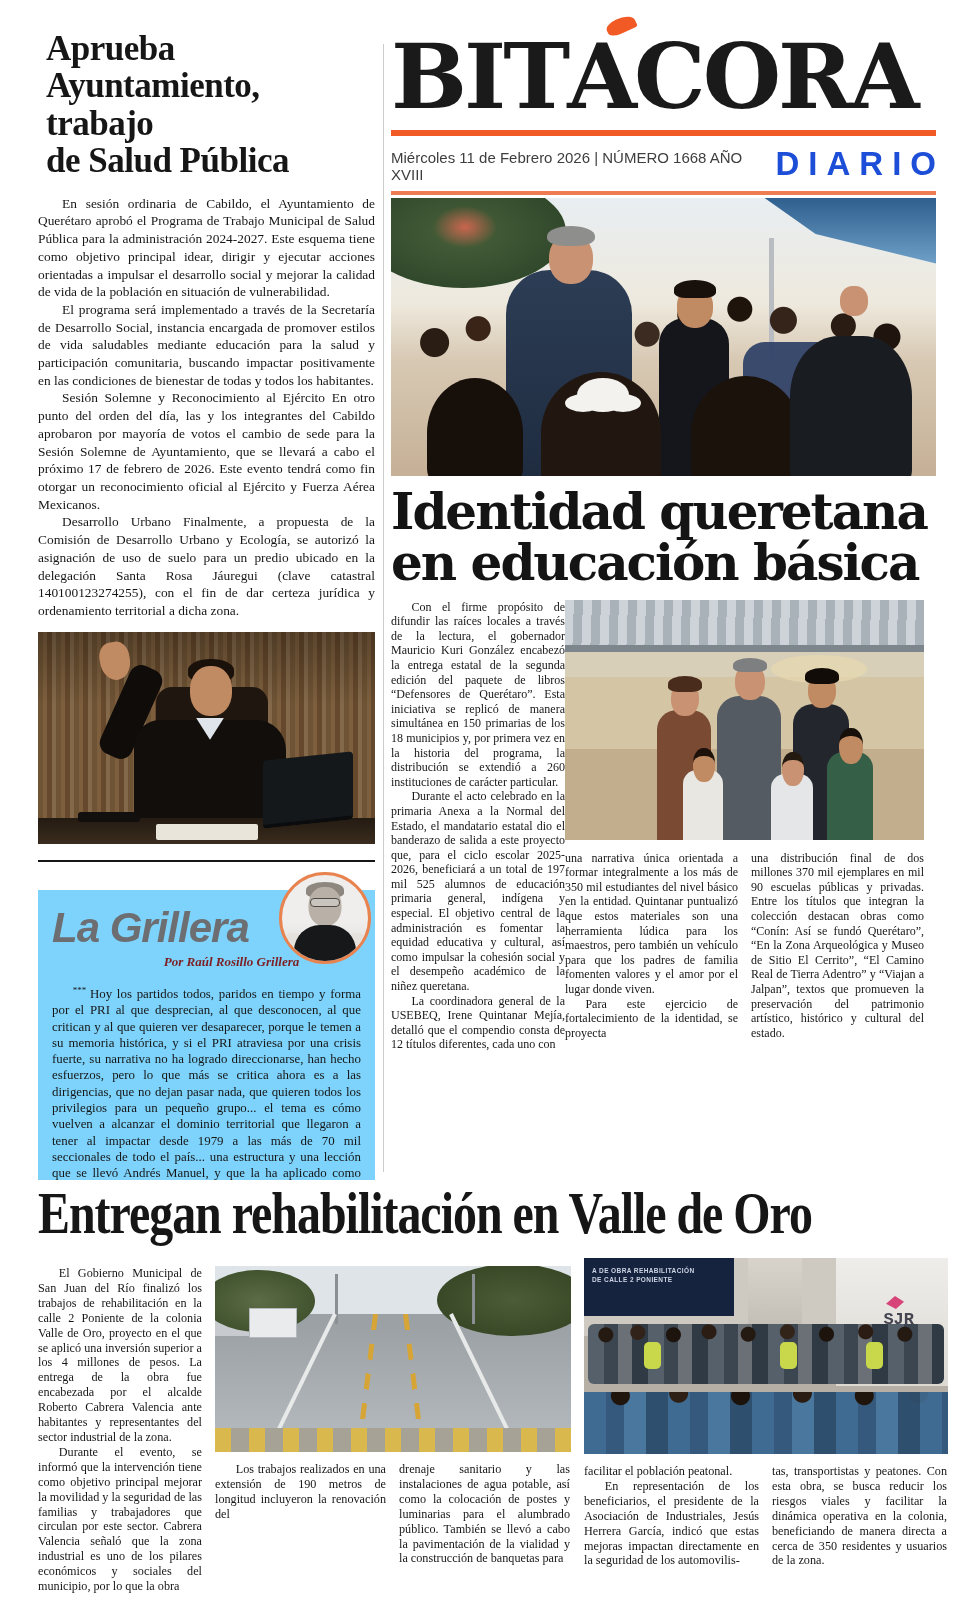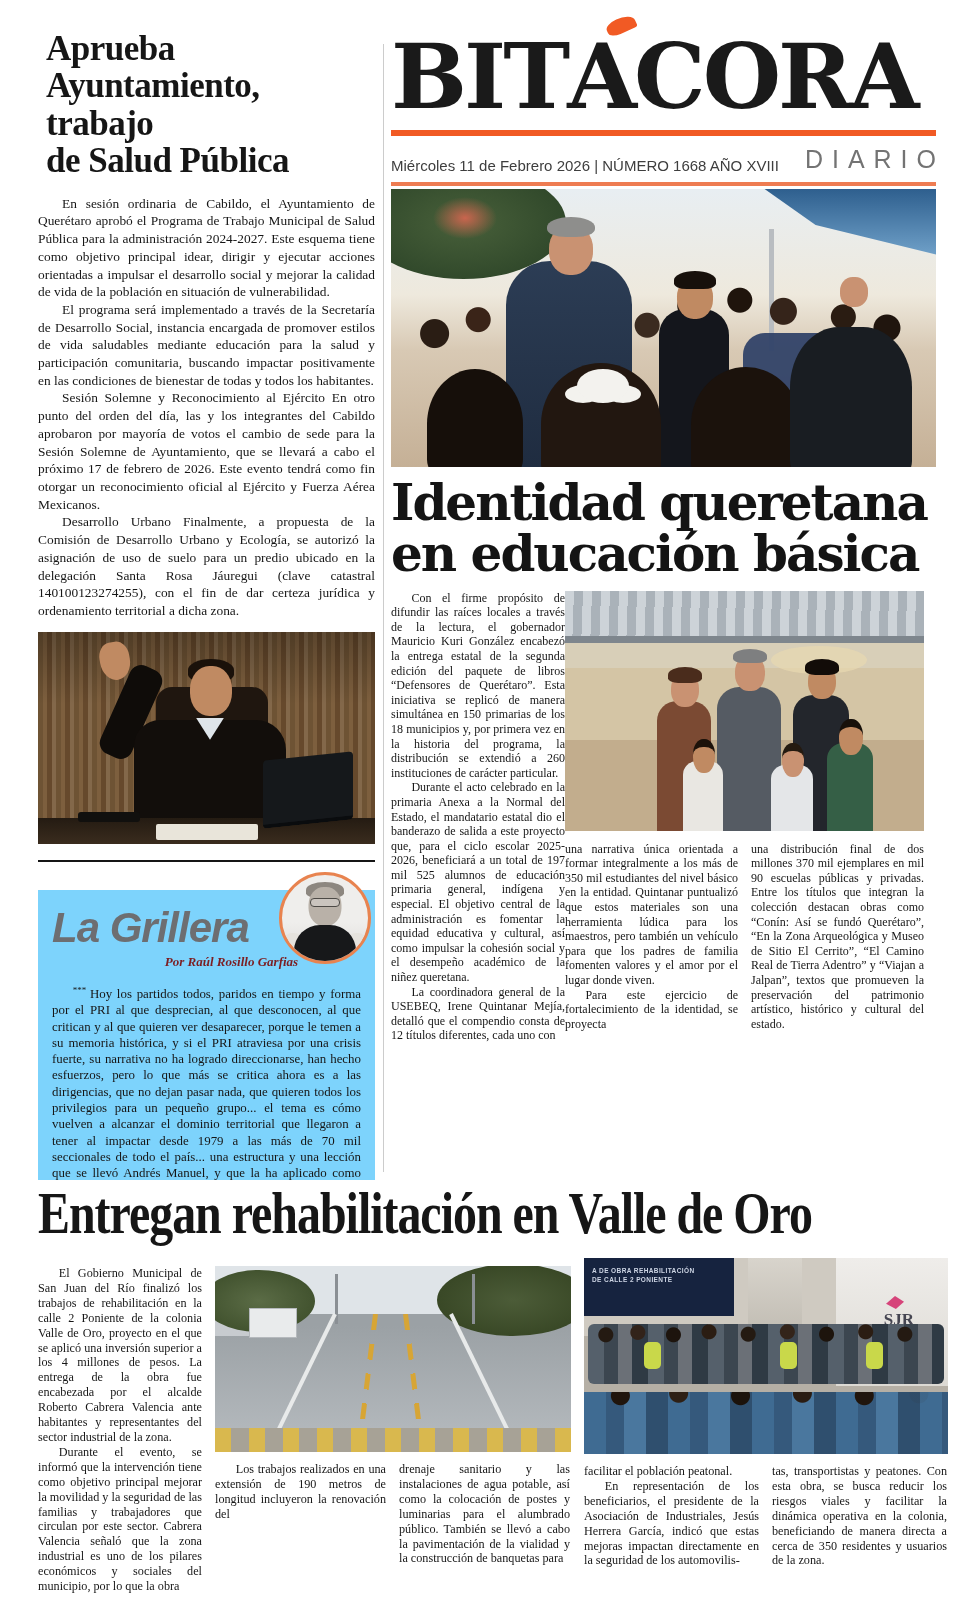--- a/index.html
+++ b/index.html
@@ -61,22 +61,22 @@
 
   
   .masthead-title{font-family:"DejaVu Serif",serif;font-weight:bold;font-size:90px;
     line-height:1.04;letter-spacing:-3px;color:#1a1a1a;white-space:nowrap;}
   .a-wrap{position:relative;display:inline-block;}
   .a-accent{position:absolute;top:-12px;right:-2px;width:30px;height:15px;background:#f15a24;
     border-radius:70% 90% 20% 60%;transform:rotate(-24deg);}
   .masthead-rule{height:6px;background:#f15a24;margin-top:6px;}
   .masthead-row{display:flex;justify-content:space-between;align-items:flex-end;margin-top:9px;}
   .dateline{font-family:"Liberation Sans",sans-serif;font-size:15px;color:#3e3e3e;}
-  .diario{font-family:"Liberation Sans",sans-serif;font-weight:normal;font-size:25px;
-    letter-spacing:9px;color:#737373;margin-right:-9px;}
+  .diario{font-family:"Liberation Sans",sans-serif;font-weight:bold;font-size:33px;
+    letter-spacing:9px;color:#1d4ed8;margin-right:-9px;}
   .photo-rule{height:4px;background:#ee7c52;margin-top:8px;}
 
   
   .crowd-photo{width:545px;height:278px;margin-top:3px;
     background:linear-gradient(180deg,#e8eef2 0%,#eee9dd 38%,#d8c9b4 58%,#c5b096 100%);}
   .cw-tree{position:absolute;left:-30px;top:-22px;width:205px;height:112px;background:radial-gradient(closest-side,#48603a,#31492b);border-radius:50%;}
   .cw-bloom{position:absolute;left:42px;top:8px;width:64px;height:42px;background:radial-gradient(closest-side,#c9654e,rgba(201,101,78,0));border-radius:50%;}
   .cw-canopy{position:absolute;right:0;top:0;width:172px;height:66px;background:linear-gradient(180deg,#2e5f8e,#6fa0c8);clip-path:polygon(0 0,100% 0,100% 100%,30% 55%);}
   .cw-pole{position:absolute;right:162px;top:40px;width:5px;height:122px;background:#b9bdc1;}
   .cw-heads{position:absolute;inset:0;background-image:
@@ -166,21 +166,21 @@
 
   
   .group-photo{width:364px;height:196px;margin-top:-8px;
     background:linear-gradient(180deg,#cfcac1 0 40%,#b5afa5 40% 70%,#a59f94 100%);}
   .gp-street{position:absolute;left:45%;top:0;width:15%;height:56%;background:linear-gradient(180deg,#d8d4cc,#b7b2a8);}
   .gp-banner{position:absolute;left:0;top:0;width:150px;height:58px;background:#16233f;color:#cdd5e4;
     font-family:"Liberation Sans",sans-serif;font-weight:bold;font-size:6.5px;line-height:9px;
     padding:8px 8px 0;box-sizing:border-box;letter-spacing:.4px;}
   .gp-wall{position:absolute;right:0;top:0;width:112px;height:128px;background:linear-gradient(180deg,#efedea,#dcd9d3);}
   .gp-bird{position:absolute;right:44px;top:38px;width:18px;height:13px;background:#d6447a;clip-path:polygon(0 60%,50% 0,100% 45%,55% 100%);}
-  .gp-sjr{position:absolute;right:34px;top:52px;font-family:Liberation Serif, serif;
+  .gp-sjr{position:absolute;right:34px;top:52px;font-family:Liberation Mono, monospace;
     font-weight:bold;font-size:17px;color:#454551;}
   .gp-row1{position:absolute;left:4px;right:4px;top:66px;height:60px;border-radius:6px;
     background-image:
      radial-gradient(circle at 5% 18%,#241a12 0 7px,rgba(0,0,0,0) 8px),
      radial-gradient(circle at 14% 14%,#32231a 0 7px,rgba(0,0,0,0) 8px),
      radial-gradient(circle at 24% 18%,#1d140d 0 7px,rgba(0,0,0,0) 8px),
      radial-gradient(circle at 34% 13%,#2b1d13 0 7px,rgba(0,0,0,0) 8px),
      radial-gradient(circle at 45% 17%,#241a12 0 7px,rgba(0,0,0,0) 8px),
      radial-gradient(circle at 56% 13%,#33241a 0 7px,rgba(0,0,0,0) 8px),
      radial-gradient(circle at 67% 17%,#1d140d 0 7px,rgba(0,0,0,0) 8px),
@@ -237,21 +237,21 @@
       <div class="grillera-box">
         <div class="avatar">
           <div class="av-hair"></div>
           <div class="av-head"></div>
           <div class="av-glasses"></div>
           <div class="av-sleeveL"></div>
           <div class="av-sleeveR"></div>
           <div class="av-vest"></div>
         </div>
         <h3 class="grillera-title">La Grillera</h3>
-        <div class="grillera-byline">Por Raúl Rosillo Garfias</div>
+        <div class="grillera-byline">Por Raúl Rosillo Grillera</div>
         <p class="grillera-body"><sup>*** </sup><span>Hoy los partidos todos, paridos en tiempo y forma por el PRI al que desprecian, al que desconocen, al que critican y al que quieren ver desaparecer, porque le temen a su memoria histórica, y si el PRI atraviesa por una crisis fuerte, su narrativa no ha logrado direccionarse, han hecho esfuerzos, pero lo que más se critica ahora es a las dirigencias, que no dejan pasar nada, que quieren todos los privilegios para un pequeño grupo... el tema es cómo vuelven a alcanzar el dominio territorial que llegaron a tener al impactar desde 1979 a las más de 70 mil seccionales de todo el país... una estructura y una lección que se llevó Andrés Manuel, y que la ha aplicado como nadie, con los recursos del erario público y con amenazas que meten miedo a la población, diciéndoles que les quitarán la beca o la pensión... y que la ignorancia es básica para mantener a Morena en el poder... qué triste realidad vive este nuestro México... pero no todo está perdido, parece ser que el uso de las tecnologías sí ha generado despertar conciencias y que el año que viene en junio cuando sea la elección, lo que está en juego no son las gubernaturas, son sin duda las mayorías en la Cámara de Diputados... y esa no la volverá a tener Morena... lo dice la gente y al pueblo sabio hay que creerle...</span></p>
         <div class="continuation-bar">Pase a la Pág.2</div>
       </div>
     </div>
   </div>
 
   <div class="vdiv"></div>
 
   <div class="col-right">
 

